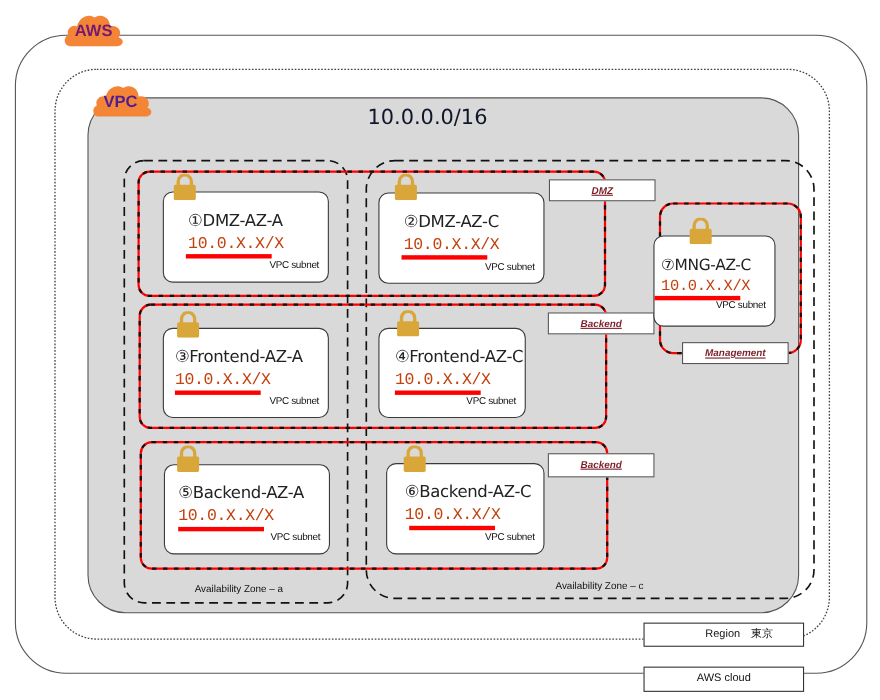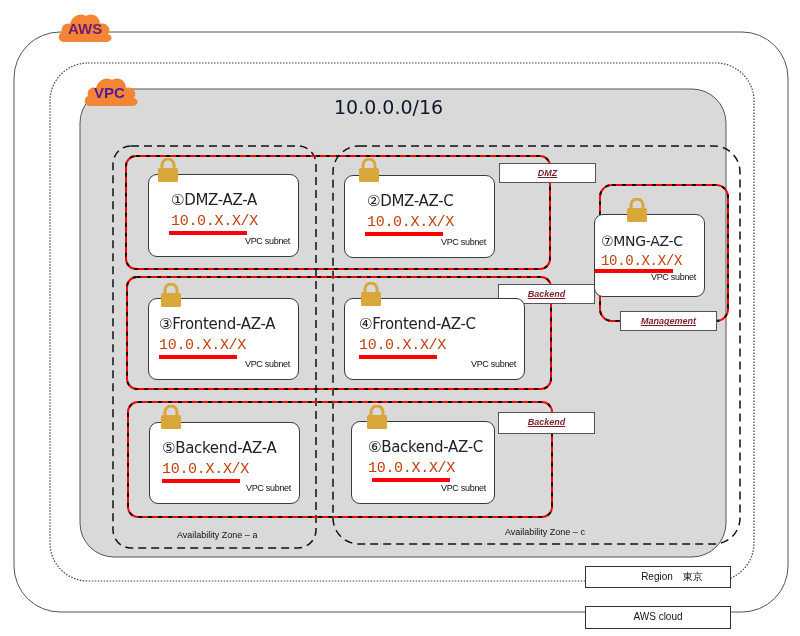--- a/index.html
+++ b/index.html
@@ -89,21 +89,21 @@
   <span class="kind">VPC subnet</span>
 </div>
 
 <div class="subnet" style="left:148px;top:298px;width:151px;height:82px;">
   <span class="name" style="left:10px;">③Frontend-AZ-A</span>
   <span class="cidr" style="left:10px;">10.0.X.X/X</span>
   <span class="uline" style="left:10px;"></span>
   <span class="kind">VPC subnet</span>
 </div>
 
-<div class="subnet" style="left:344px;top:298px;width:181px;height:82px;">
+<div class="subnet" style="left:344px;top:298px;width:134px;height:82px;">
   <span class="name" style="left:14px;">④Frontend-AZ-C</span>
   <span class="cidr" style="left:14px;">10.0.X.X/X</span>
   <span class="uline" style="left:14px;"></span>
   <span class="kind">VPC subnet</span>
 </div>
 
 <div class="subnet" style="left:149px;top:422px;width:151px;height:82px;">
   <span class="name" style="left:12px;">⑤Backend-AZ-A</span>
   <span class="cidr" style="left:12px;">10.0.X.X/X</span>
   <span class="uline" style="left:12px;"></span>

